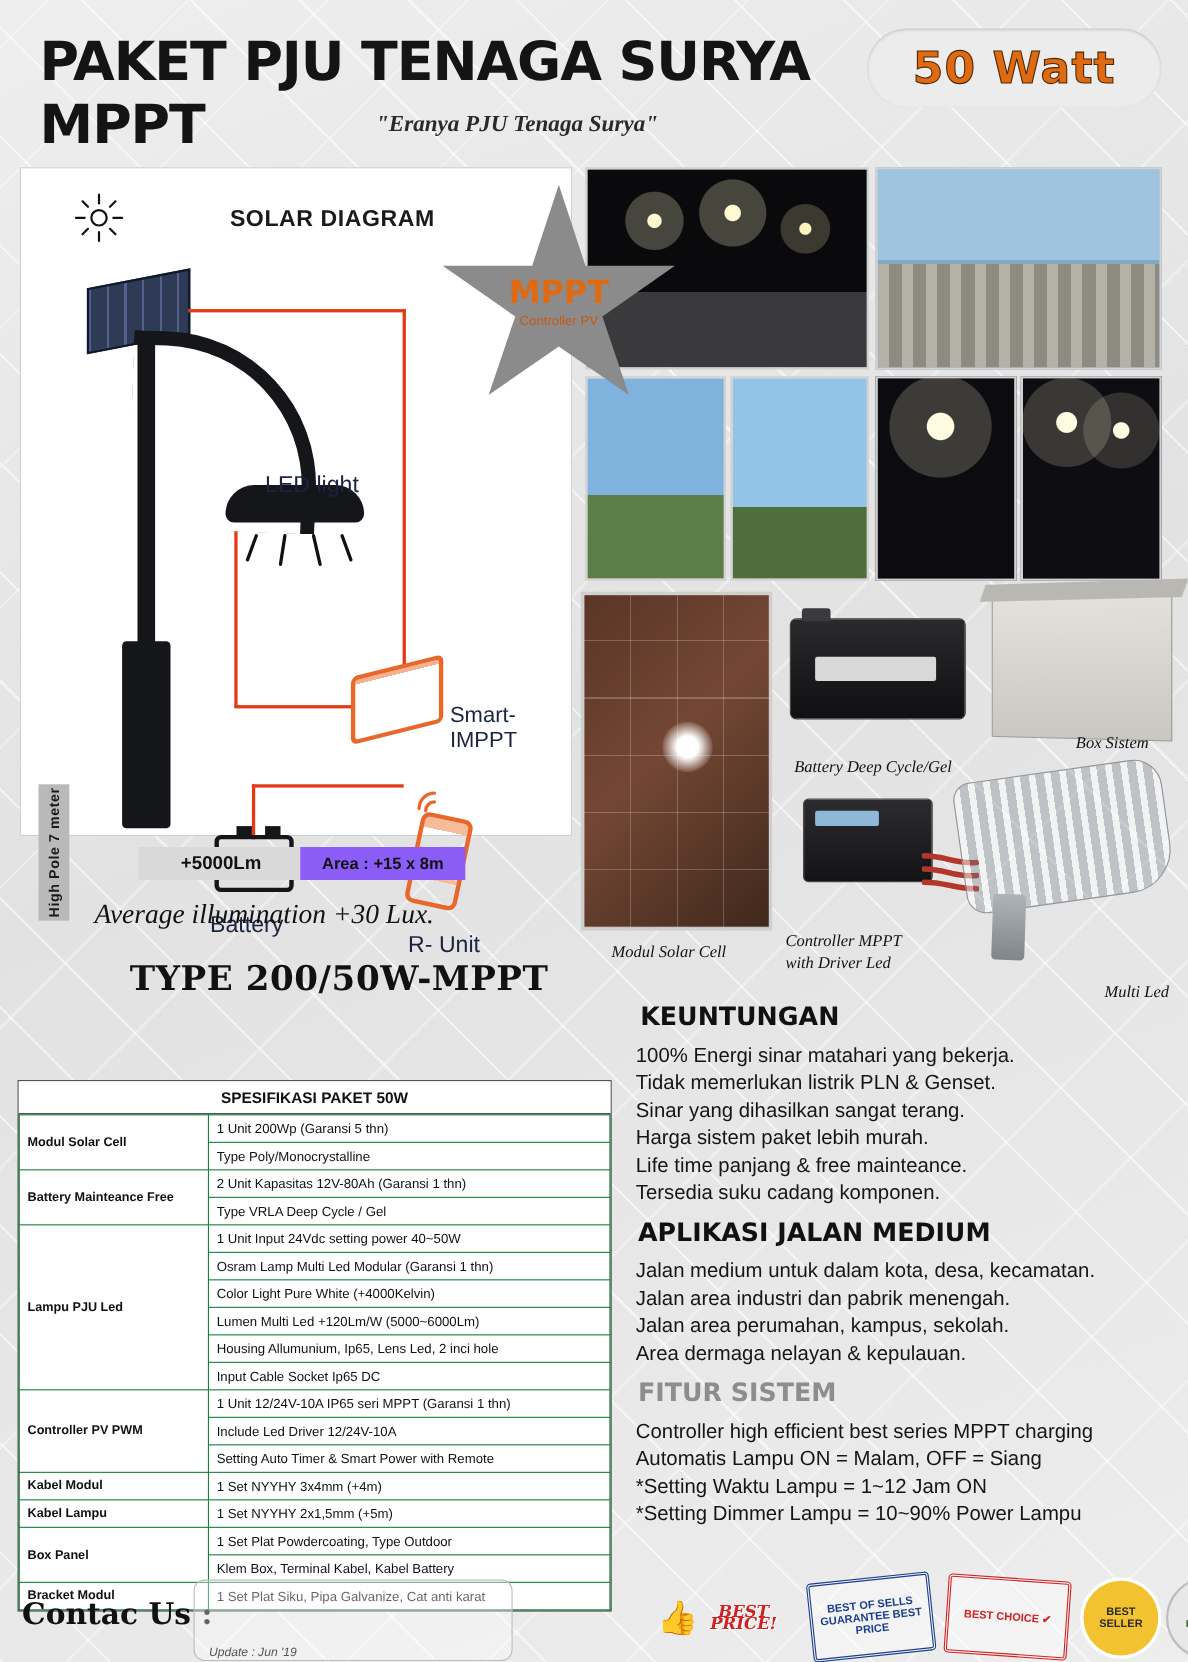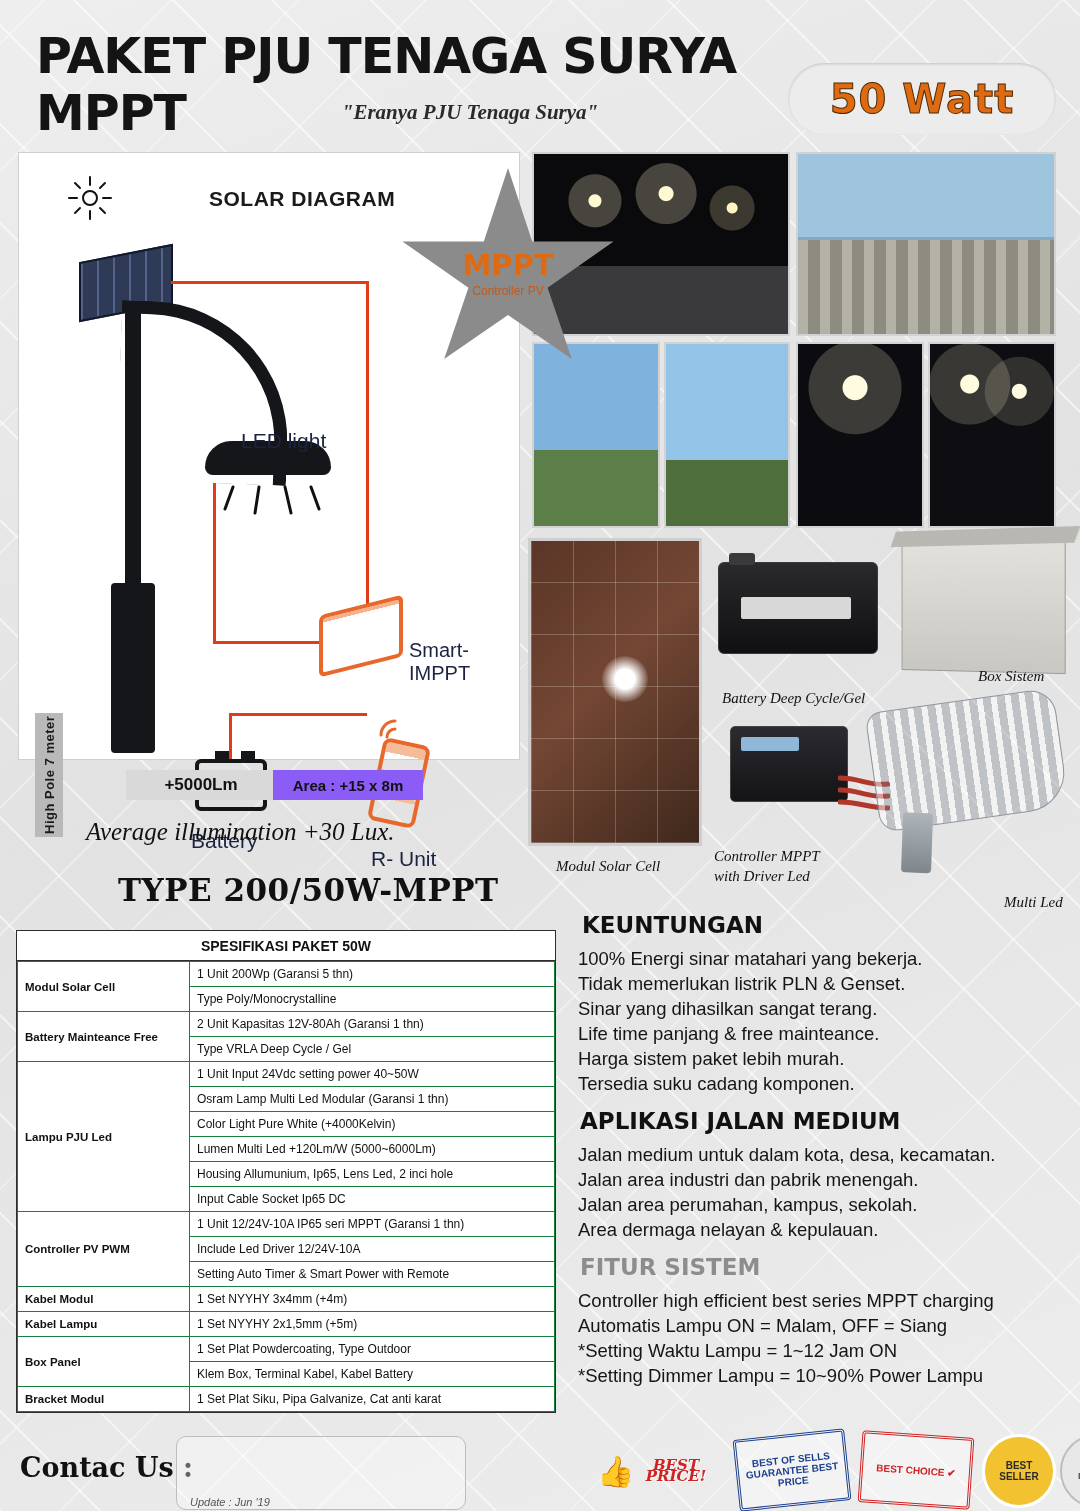--- a/index.html
+++ b/index.html
@@ -33,21 +33,21 @@
   .subtitle{
     position:absolute; left:210px; top:100px; width:520px;
     font-size:21px; font-style:italic; font-weight:bold;
     color:#2a2a2a; text-align:center;
     font-family:"Liberation Serif", serif;
   }
   .watt-badge{
     position:absolute; right:24px; top:26px; width:268px; height:72px;
     background:#ececec; border-radius:36px;
     box-shadow:0 1px 3px rgba(0,0,0,.18) inset;
-    display:flex; align-items:center; justify-content:center;margin-top:37px;
+    display:flex; align-items:center; justify-content:center;
   }
   .watt-badge span{
     font-size:40px; font-weight:bold; color:#e06a12;
     font-family:"DejaVu Sans", sans-serif;
     -webkit-text-stroke:1px #4a2a06;
     letter-spacing:1px;
   }
 
   
   .diagram{
@@ -248,21 +248,21 @@
     background-image:repeating-linear-gradient(90deg, rgba(255,255,255,.5) 0 6px, rgba(120,130,140,.35) 6px 14px);
   }
   .prod-lamp:after{
     content:""; position:absolute; left:18px; bottom:-46px; width:30px; height:60px;
     background:linear-gradient(#aeb5ba,#7e868c); transform:rotate(10deg); border-radius:4px;
   }
   .cap-lamp{ left:1004px; top:894px; }
 
   
   .spec{
-    position:absolute; left:16px; top:930px; width:540px;
+    position:absolute; left:16px; top:982px; width:540px;
     border:1px solid #2b2b2b; background:#fff;
     font-size:12px;
   }
   .spec table{ border-collapse:collapse; width:100%; }
   .spec caption{
     caption-side:top; font-size:14px; font-weight:bold; padding:7px 0 6px;
     border-bottom:1px solid #2b2b2b; background:#fff; color:#111;
   }
   .spec td{
     border:1px solid #15803d; padding:5px 7px; vertical-align:middle; color:#111;
@@ -495,22 +495,22 @@
         </tr>
       </tbody>
     </table>
   </div>
 
   <div class="h-keun">KEUNTUNGAN</div>
   <div class="keun-list">
     <div>100% Energi sinar matahari yang bekerja.</div>
     <div>Tidak memerlukan listrik PLN &amp; Genset.</div>
     <div>Sinar yang dihasilkan sangat terang.</div>
+    <div>Harga sistem paket lebih murah.</div>
     <div>Life time panjang &amp; free mainteance.</div>
-    <div>Harga sistem paket lebih murah.</div>
     <div>Tersedia suku cadang komponen.</div>
   </div>
 
   <div class="h-apl">APLIKASI JALAN MEDIUM</div>
   <div class="apl-list">
     <div>Jalan medium untuk dalam kota, desa, kecamatan.</div>
     <div>Jalan area industri dan pabrik menengah.</div>
     <div>Jalan area perumahan, kampus, sekolah.</div>
     <div>Area dermaga nelayan &amp; kepulauan.</div>
   </div>

